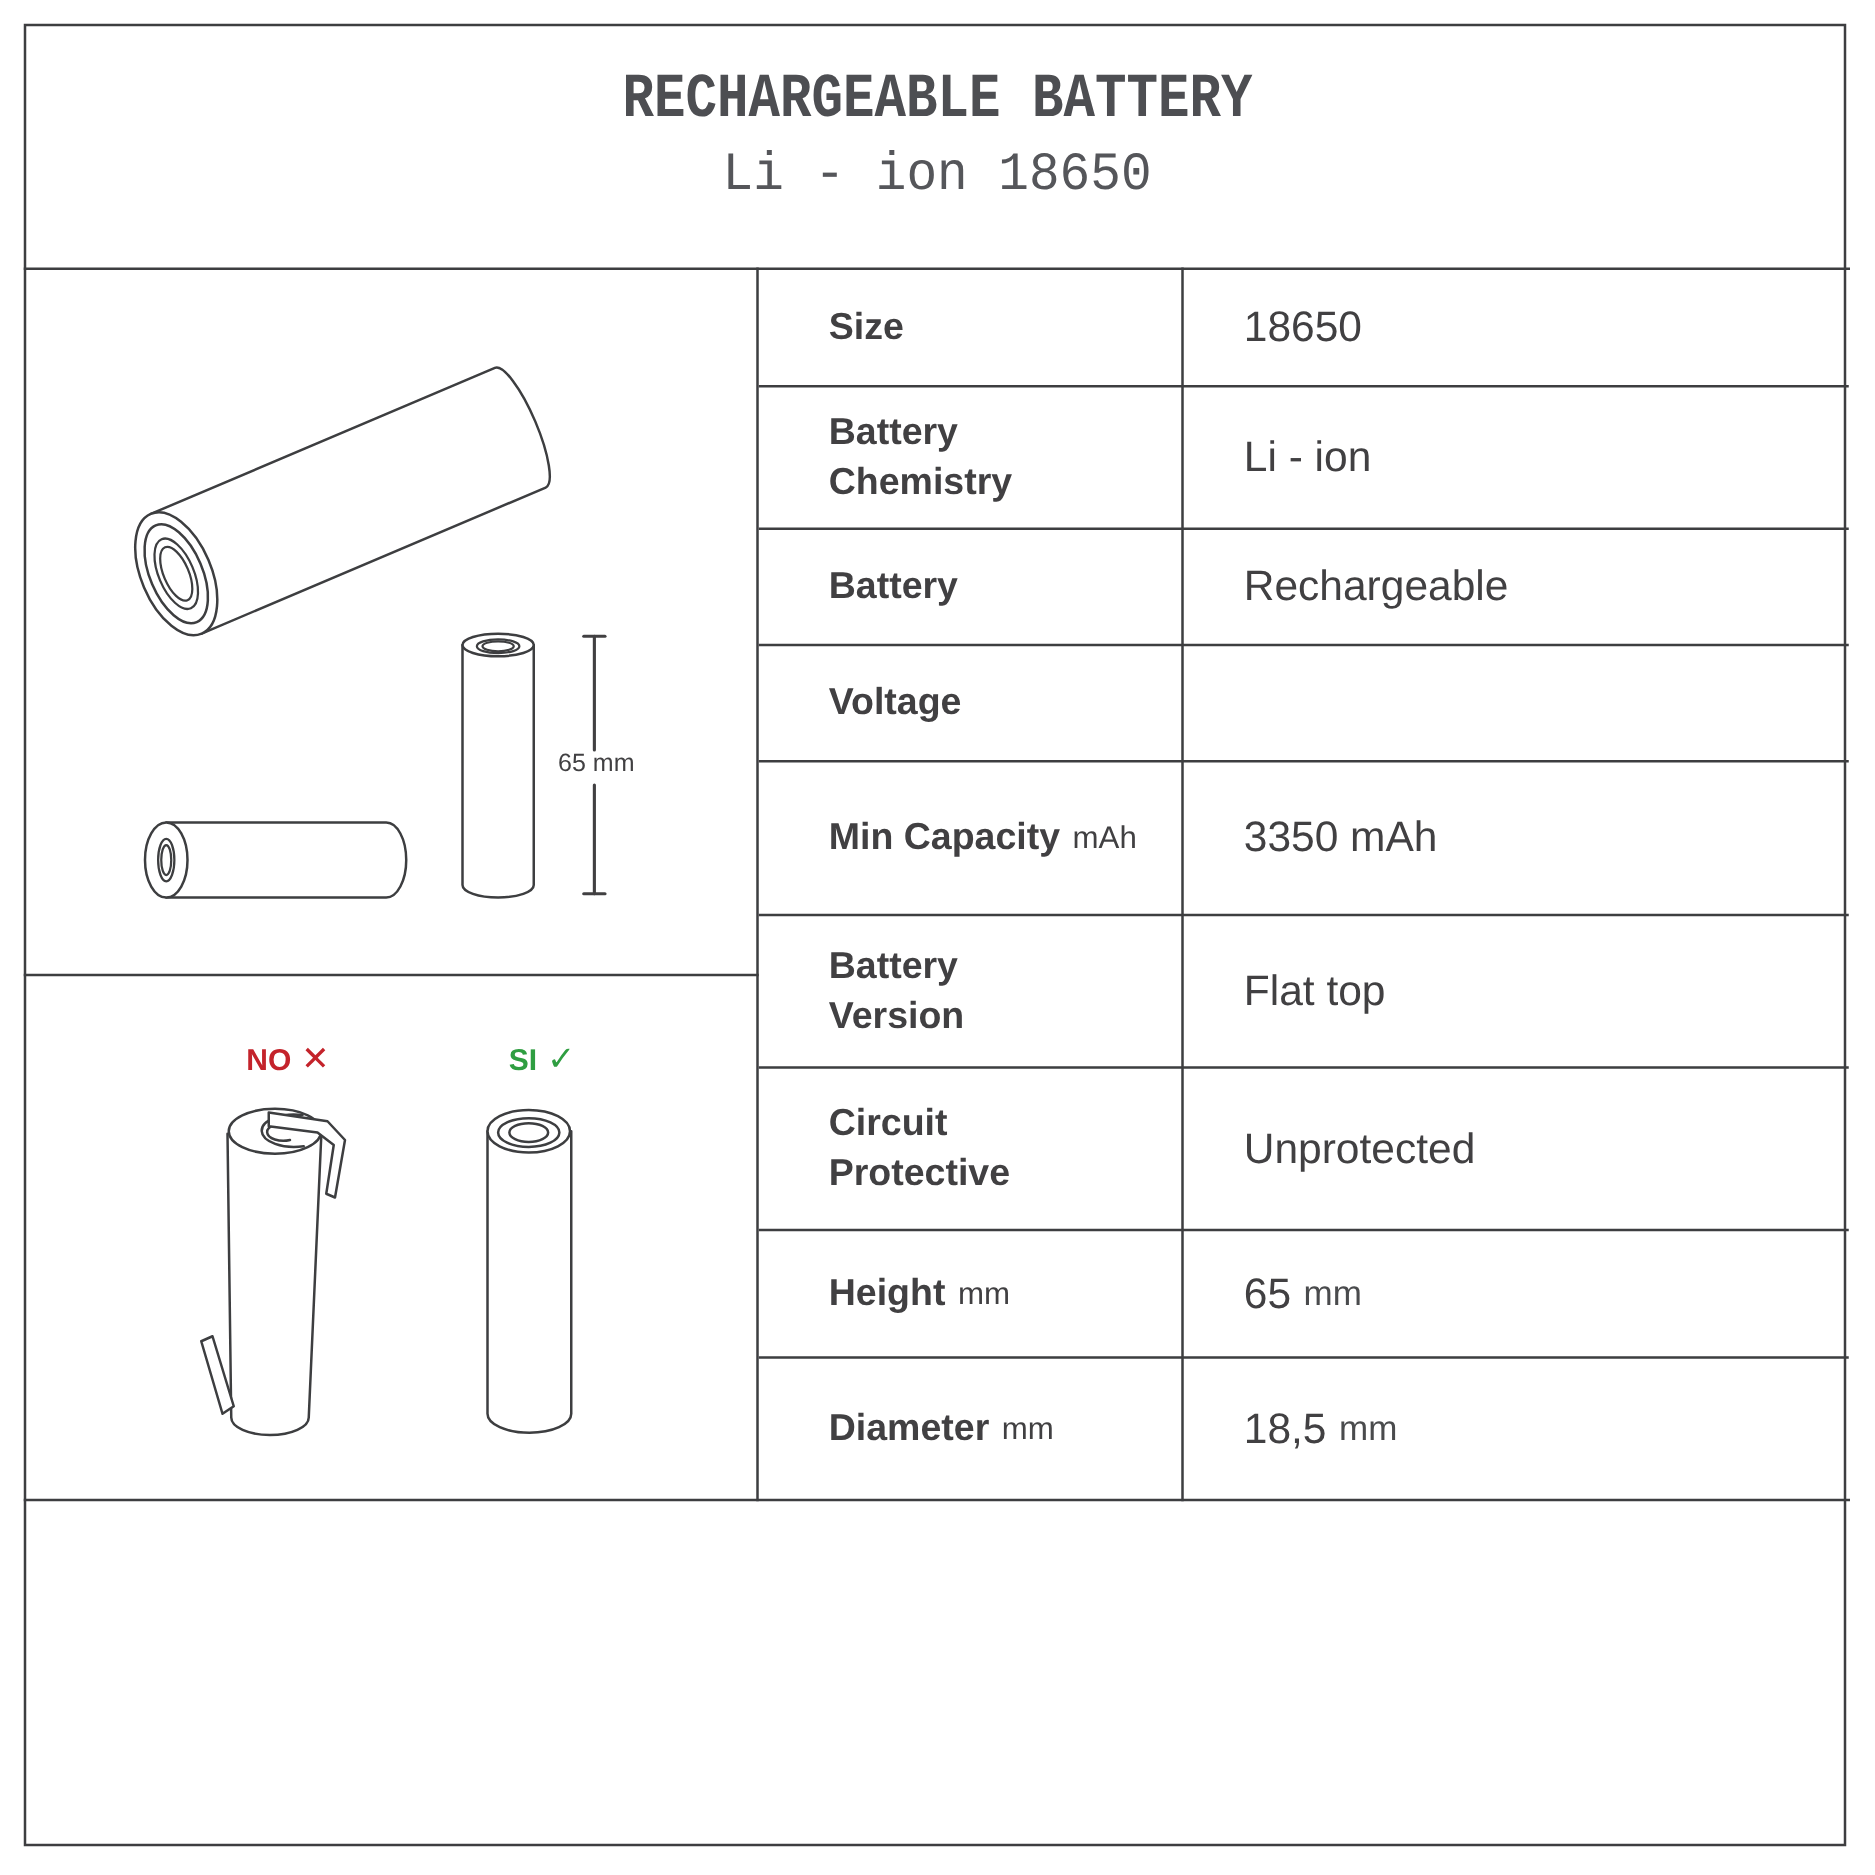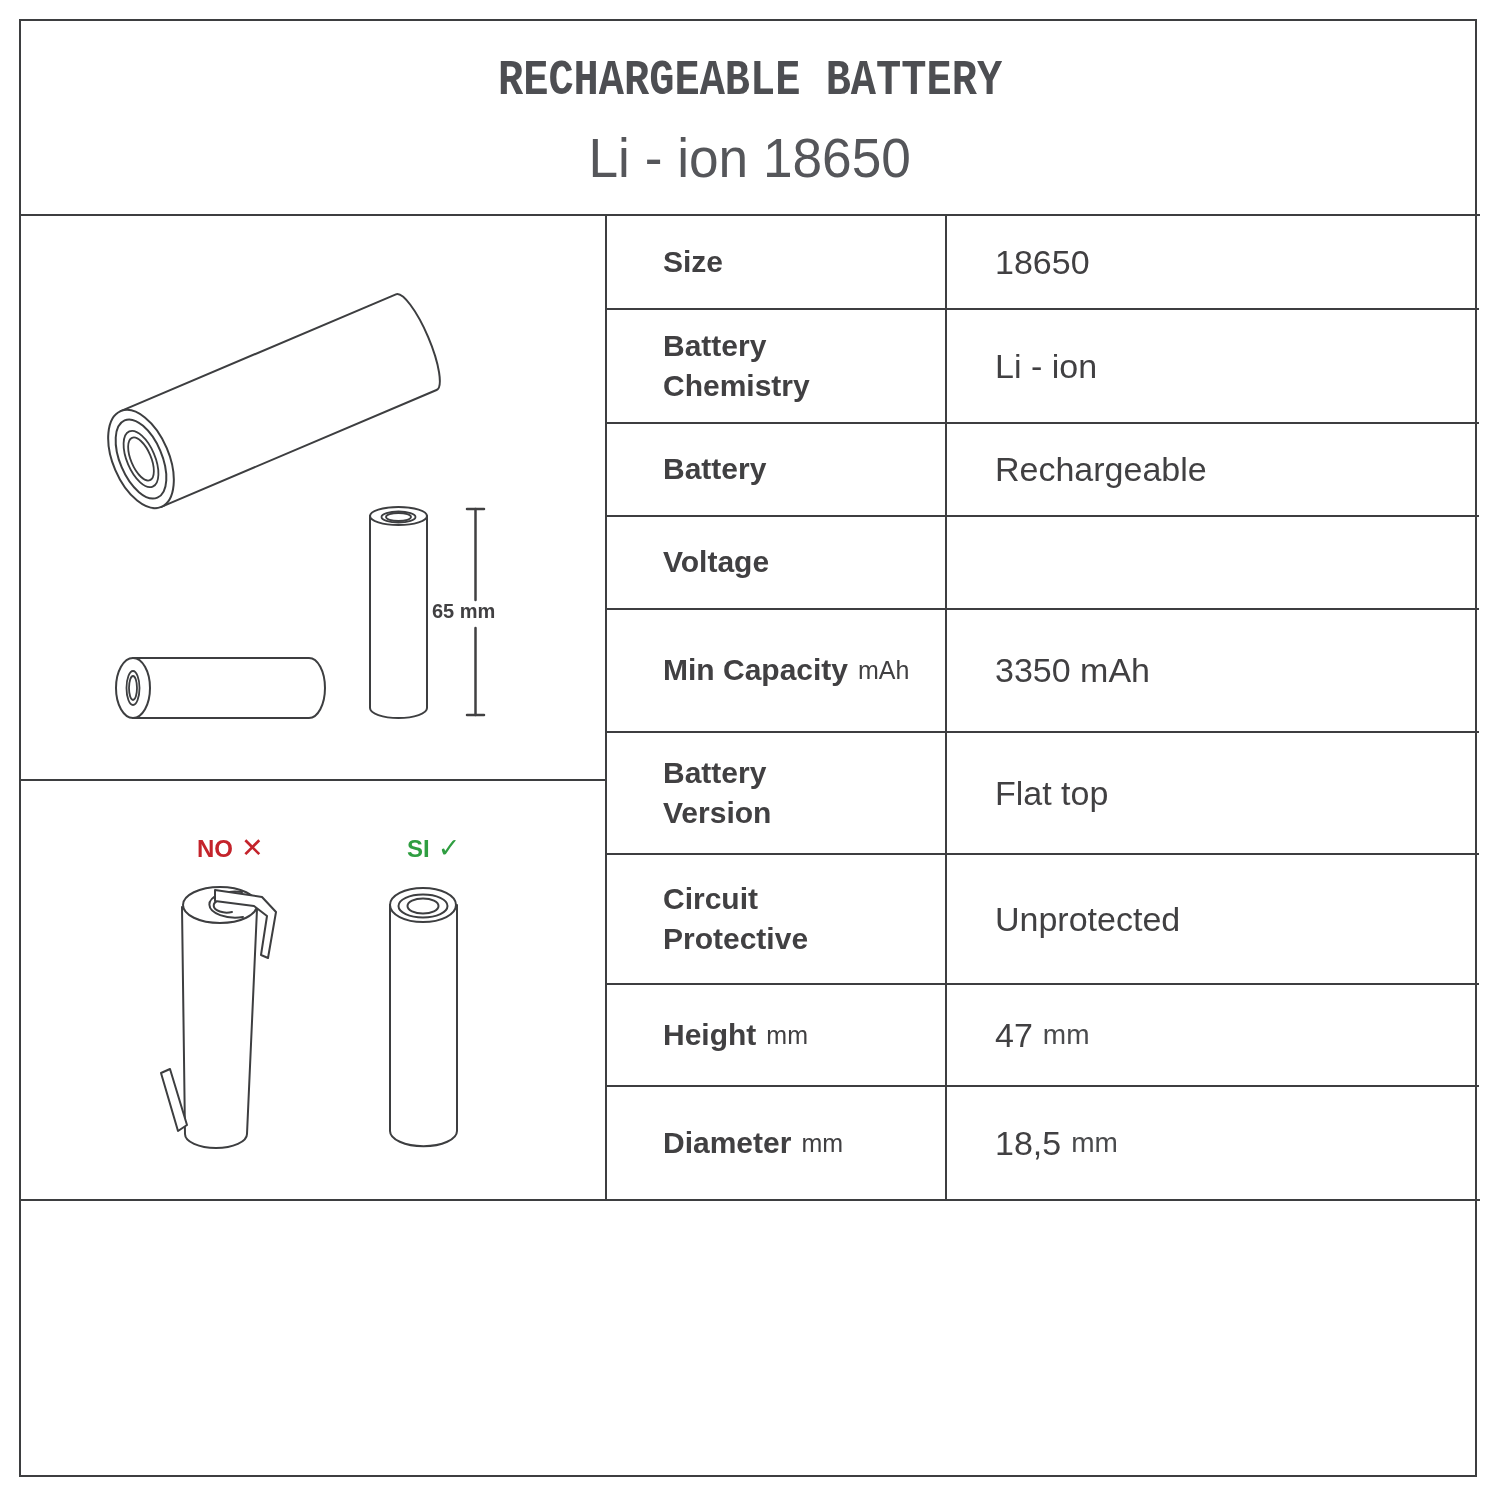--- a/index.html
+++ b/index.html
@@ -23,42 +23,42 @@
   .header-rule{left:19px;top:214px;width:1461px;height:2px;}
   .left-divider{left:19px;top:779px;width:588px;height:2px;}
   .bottom-rule{left:19px;top:1199px;width:1461px;height:2px;}
   .table-left-border{left:605px;top:214px;width:2px;height:987px;}
   .table-col-divider{left:945px;top:214px;width:2px;height:987px;}
 
   
   .header{position:absolute;left:0;top:52px;width:1500px;text-align:center;}
   .title{font-size:50px;font-weight:bold;color:var(--title);letter-spacing:0;font-family:Liberation Mono, monospace;}
   .title>span{display:inline-block;transform:scaleX(0.84);transform-origin:center;white-space:nowrap;}
-  .subtitle{margin-top:16px;font-size:56px;font-weight:400;color:var(--subtitle);}
+  .subtitle{margin-top:6px;font-size:43px;font-weight:400;color:var(--subtitle);font-family:Liberation Mono, monospace;}
   .subtitle>span{display:inline-block;transform:scaleX(0.95);transform-origin:center;white-space:nowrap;}
 
   
   .spec-table{position:absolute;left:607px;top:216px;width:872px;height:983px;}
   .spec-row{display:flex;box-sizing:border-box;border-bottom:2px solid var(--line);}
   .spec-row:last-child{border-bottom:none;}
   .cell{display:flex;align-items:center;box-sizing:border-box;}
   .label-cell{width:338px;padding-left:32px;}
   .value-cell{flex:1;padding-left:50px;}
   .label-text{font-size:30px;font-weight:bold;line-height:1.35;white-space:pre-line;margin-left:24px;}
   .label-suffix{font-size:25px;font-weight:normal;margin-left:10px;}
   .value-text{font-size:34px;font-weight:400;}
   .value-suffix{font-size:28px;font-weight:400;margin-left:10px;color:#4a4b4d;}
 
   
   .panel-svg{position:absolute;}
   #panel1{left:19px;top:216px;}
   #panel2{left:19px;top:781px;}
 
-  .dim-label{position:absolute;left:432px;top:600px;width:90px;text-align:left;
-    font-size:20px;font-weight:bold;color:var(--text);white-space:nowrap;}
+  .dim-label{position:absolute;left:432px;top:600px;width:90px;text-align:center;
+    font-size:20px;font-weight:normal;color:var(--text);white-space:nowrap;}
 
   .verdict{position:absolute;font-size:24px;font-weight:bold;white-space:nowrap;}
   .verdict .mark{font-weight:400;font-size:27px;margin-left:8px;}
   .no-label{left:197px;top:832px;color:var(--red);}
   .si-label{left:407px;top:832px;color:var(--green);}
 
   svg path, svg ellipse, svg line{vector-effect:non-scaling-stroke;}
 </style>
 </head>
 <body>
@@ -194,21 +194,21 @@
         <div class="cell value-cell">
           <span class="value-text">Unprotected</span>
         </div>
       </div>
       <div class="spec-row" style="height: 102px;">
         <div class="cell label-cell">
           <span class="label-text">Height</span>
           <span class="label-suffix">mm</span>
         </div>
         <div class="cell value-cell">
-          <span class="value-text">47</span>
+          <span class="value-text">65</span>
           <span class="value-suffix">mm</span>
         </div>
       </div>
       <div class="spec-row" style="height: 112px;">
         <div class="cell label-cell">
           <span class="label-text">Diameter</span>
           <span class="label-suffix">mm</span>
         </div>
         <div class="cell value-cell">
           <span class="value-text">18,5</span>

